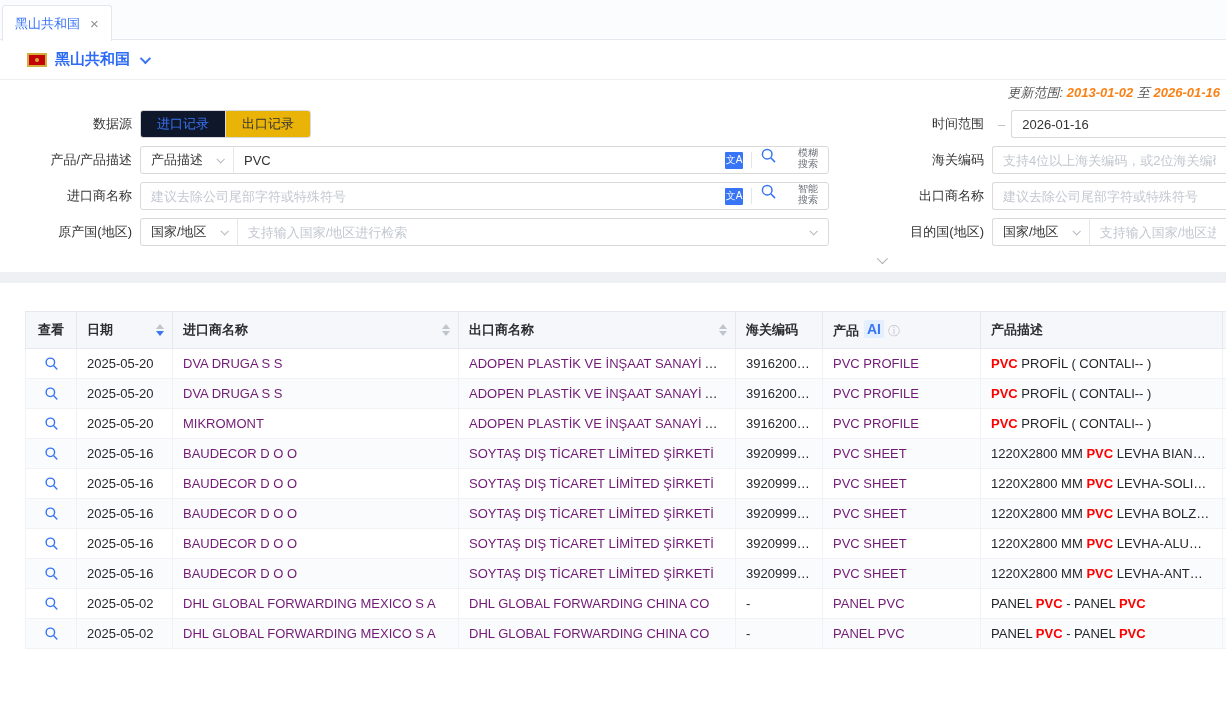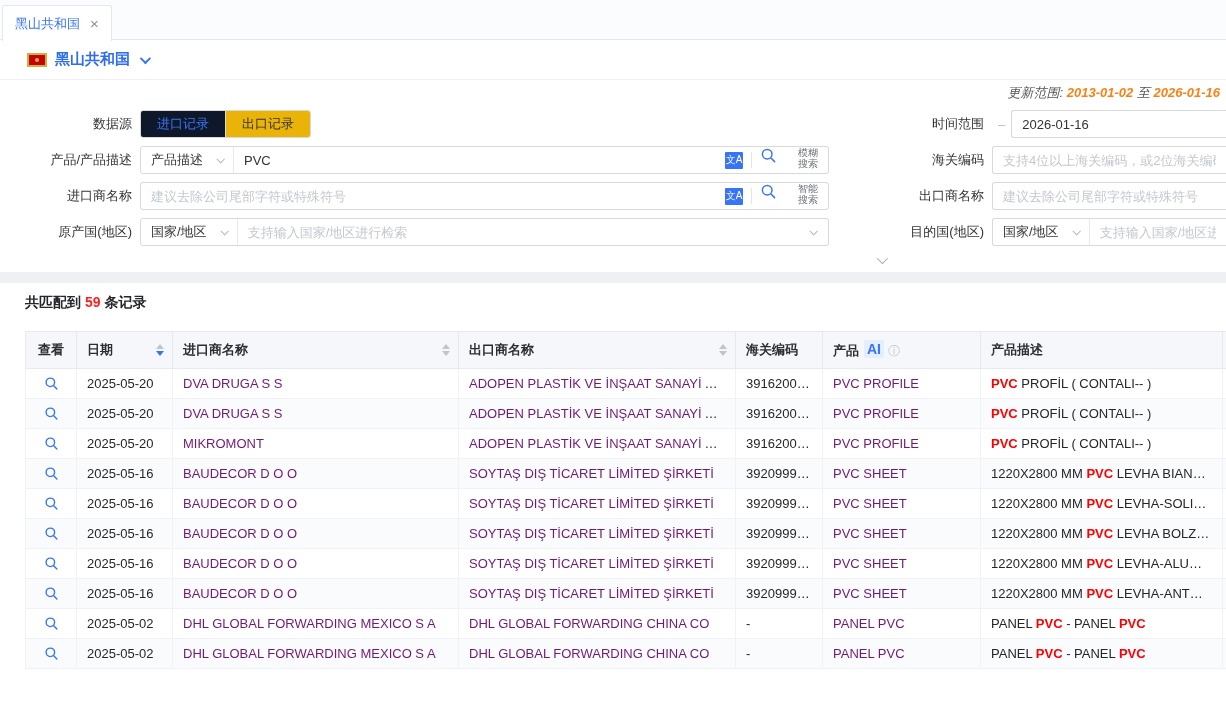--- a/index.html
+++ b/index.html
@@ -224,23 +224,20 @@
   <div class="collapse-bar">
     <div class="collapse-btn">
       <span class="cchev"></span>
     </div>
   </div>
 </div>
 
 <div class="gray-band"></div>
 
 <div class="results">
-  <div class="summary">
-    <span>共匹配到</span><span class="count">59</span><span>条记录</span>
-  </div>
 
   <table class="grid">
     <colgroup>
       <col style="width:51px">
         <col style="width:96px">
         <col style="width:286px">
         <col style="width:277px">
       <col style="width:87px">
         <col style="width:158px">
         <col style="width:242px">

